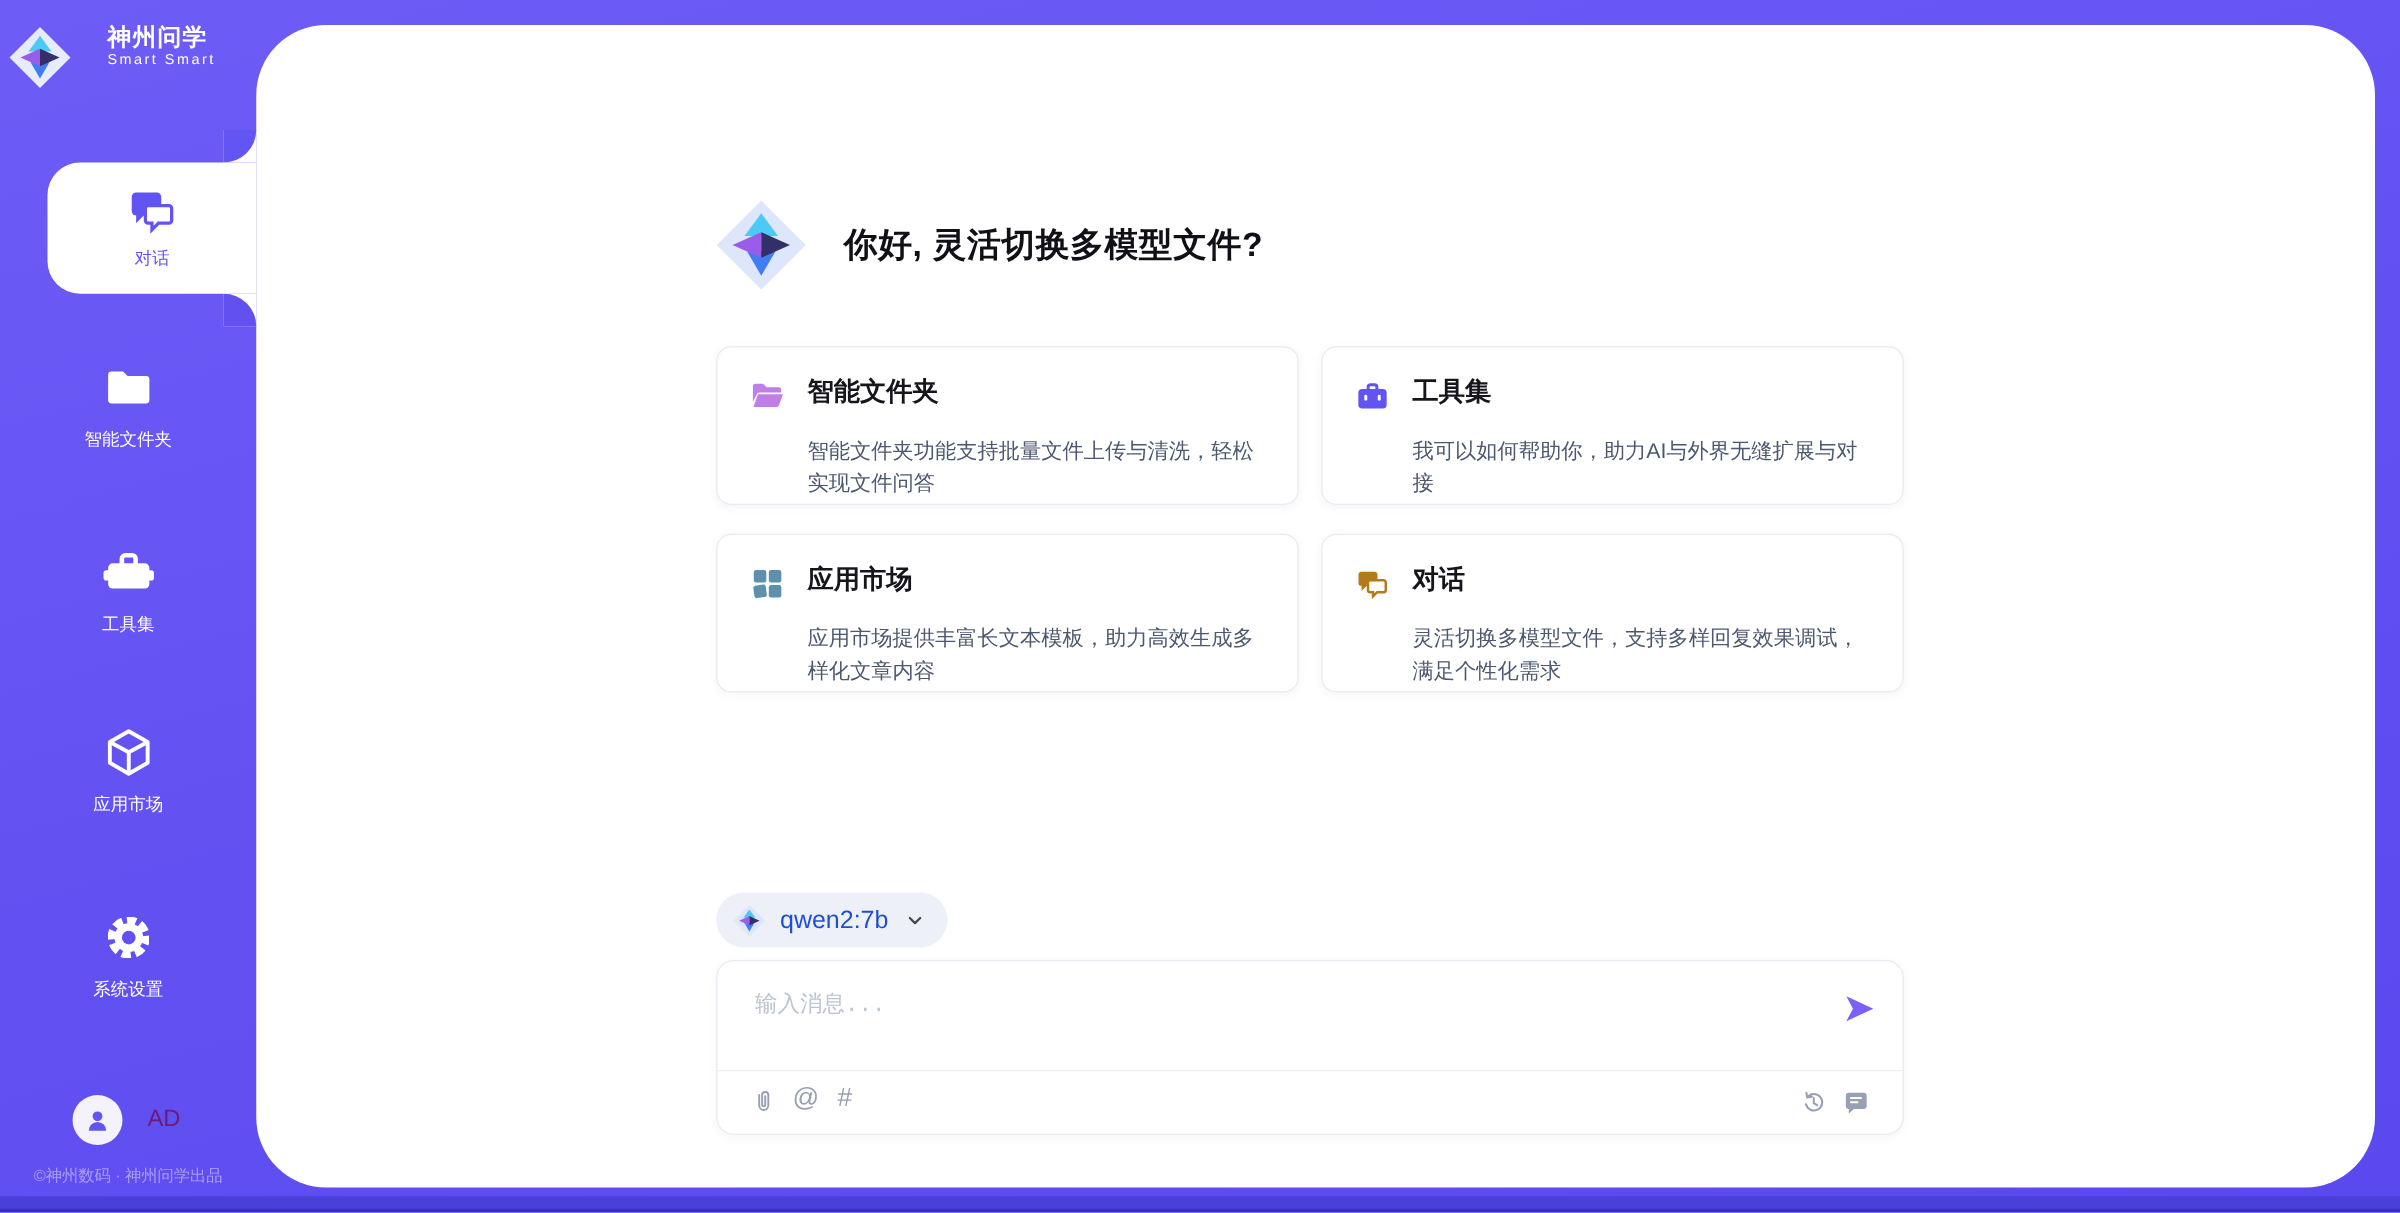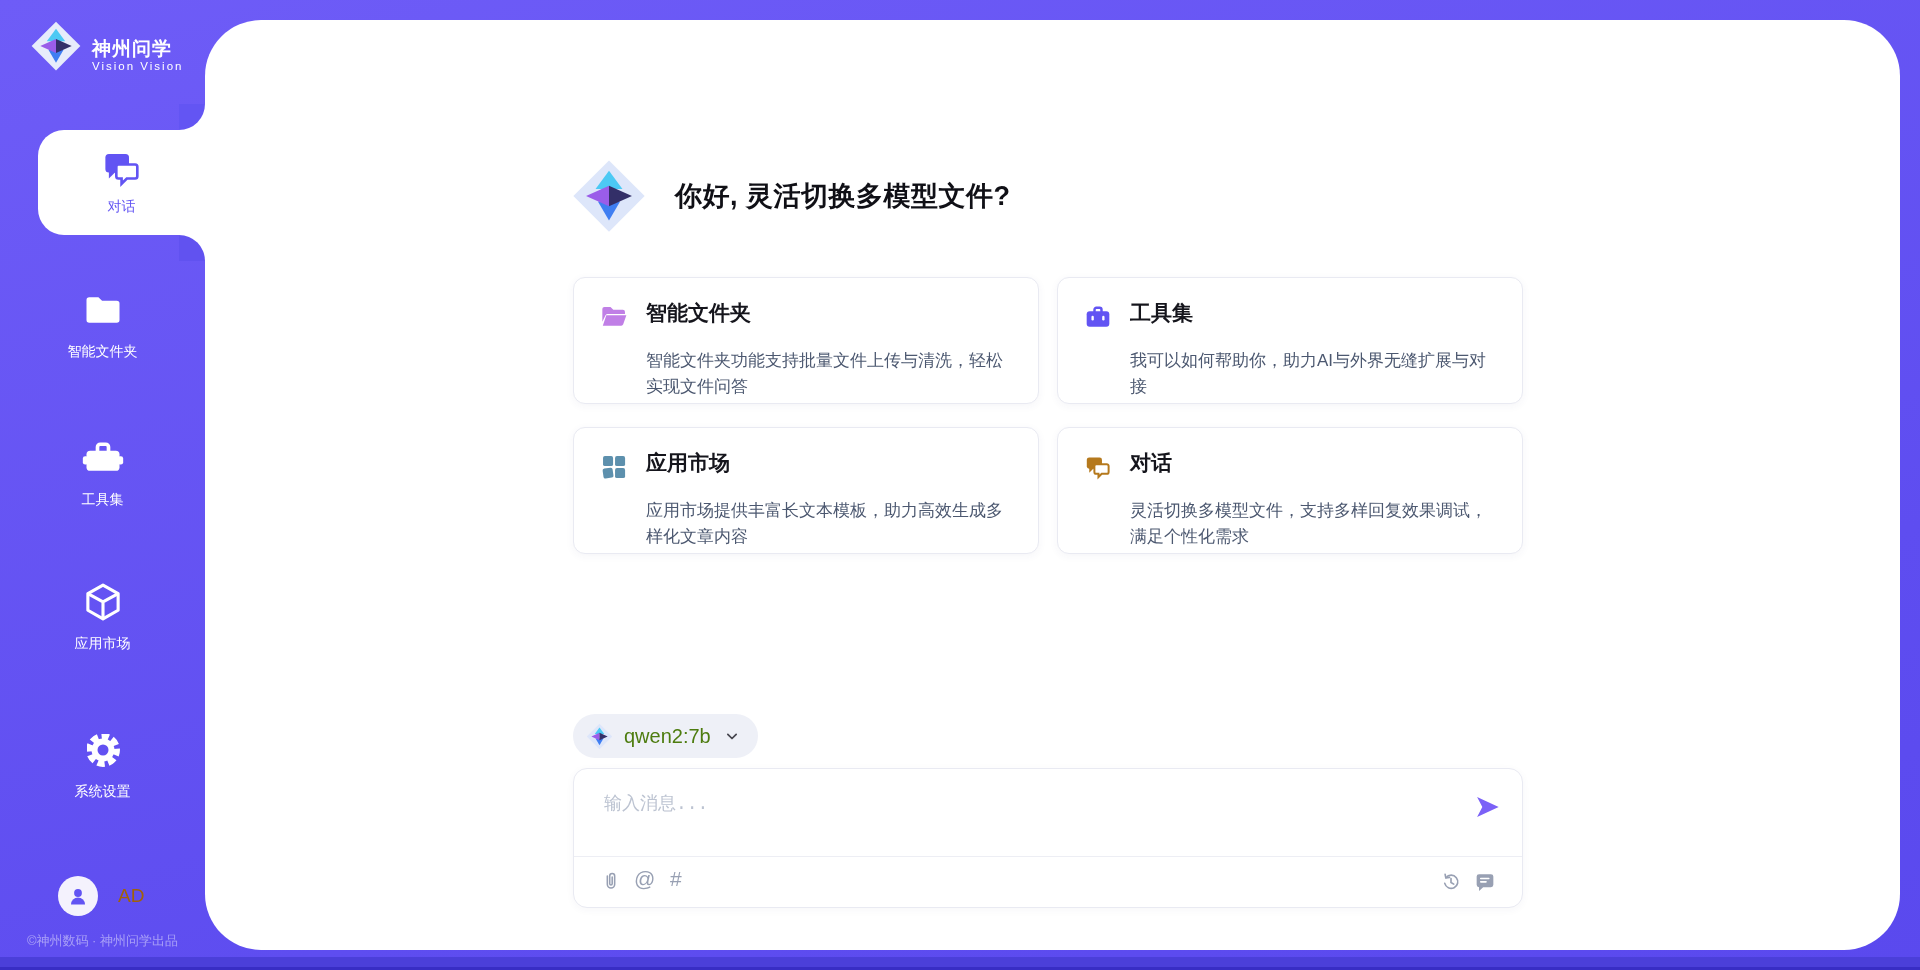--- a/index.html
+++ b/index.html
@@ -11,21 +11,21 @@
   
   .main-panel{
     position:absolute;left:205px;top:20px;width:1695px;height:930px;
     background:#ffffff;border-radius:56px;
   }
   .bottom-bar{position:absolute;left:0;bottom:0;width:1920px;height:13px;background:#4b3fd9}
   .bottom-bar-edge{position:absolute;left:0;bottom:0;width:1920px;height:3px;background:#382dc4}
 
   
   .sidebar{position:absolute;left:0;top:0;width:205px;height:970px}
-  .brand{position:absolute;left:30px;top:20px;display:flex;align-items:flex-end;gap:10px}
+  .brand{position:absolute;left:6px;top:20px;display:flex;align-items:flex-start;gap:28px}
   .brand .logo{width:52px;height:52px}
   .brand-name{color:#fff;font-size:19px;font-weight:700;letter-spacing:1px;line-height:1.15}
   .brand-sub{color:#fff;font-size:11.5px;letter-spacing:2px;font-weight:400}
 
   .nav-item{
     position:absolute;left:0;width:205px;display:flex;flex-direction:column;
     align-items:center;gap:11px;cursor:pointer;
   }
   .nav-item .nv-icon{width:44px;height:44px}
   .nav-item .nv-label{color:#ffffff;font-size:14px}
@@ -45,21 +45,21 @@
   .active-tab .nv-label{color:#6254f3;font-size:14px}
   .tab-merge{position:absolute;left:179px;width:26px;height:26px;background:#ffffff;z-index:2}
   .tab-merge-top{top:104px}
   .tab-merge-top::after{content:'';position:absolute;inset:0;background:#6355f3;border-bottom-right-radius:26px}
   .tab-merge-bottom{top:235px}
   .tab-merge-bottom::after{content:'';position:absolute;inset:0;background:#6152f0;border-top-right-radius:26px}
 
   .user-row{position:absolute;left:58px;top:876px;display:flex;align-items:center;gap:20px;cursor:pointer}
   .avatar{width:40px;height:40px;border-radius:50%;background:#f4f2fd;display:flex;align-items:center;justify-content:center}
   .avatar svg{width:24px;height:24px}
-  .user-initials{color:#a16207;font-size:19px;font-weight:500}
+  .user-initials{color:#701a75;font-size:19px;font-weight:500}
   .copyright{position:absolute;left:0;top:932px;width:205px;text-align:center;color:rgba(255,255,255,.45);font-size:13px}
 
   
   .greet{position:absolute;left:571px;top:158px;display:flex;align-items:center;gap:28px}
   .greet .greet-logo{width:76px;height:76px}
   .greet-title{font-size:27px;font-weight:700;color:#101016;letter-spacing:.5px}
 
   .card{
     position:absolute;width:466px;height:127px;background:#fff;
     border:1px solid #e9eaf2;border-radius:12px;
@@ -72,21 +72,21 @@
   .card-icon{position:absolute;left:26px;top:25px;width:28px;height:28px}
   .card-title{position:absolute;left:72px;top:21px;font-size:21px;font-weight:700;color:#15151c}
   .card-desc{position:absolute;left:72px;top:70px;width:372px;font-size:17px;line-height:1.52;color:#4c5870}
 
   .model-pill{
     position:absolute;left:573px;top:714px;height:44px;border-radius:22px;
     background:#eef0f7;display:flex;align-items:center;gap:11px;
     padding:0 16px 0 13px;cursor:pointer;
   }
   .model-pill .pill-logo{width:27px;height:27px}
-  .model-name{font-size:20px;color:#4d7c0f}
+  .model-name{font-size:20px;color:#1d4ed8}
   .model-pill .chev{width:20px;height:20px}
 
   .composer{
     position:absolute;left:573px;top:768px;width:950px;height:140px;
     background:#fff;border:1px solid #e9eaf2;border-radius:14px;
     box-shadow:0 2px 8px rgba(50,50,110,.04);box-sizing:border-box;
   }
   .composer textarea{
     position:absolute;left:28px;top:20px;width:850px;height:58px;
     border:none;outline:none;resize:none;background:transparent;
@@ -113,21 +113,21 @@
   <div class="brand">
     <svg class="logo" viewBox="0 0 48 48">
       <polygon points="24,1.5 46.5,24 24,46.5 1.5,24" fill="#e7ecfb"></polygon>
       <polygon points="24,8 32.5,19.5 15.5,19.5" fill="#4cc9f4"></polygon>
       <polygon points="17,27.5 31,27.5 24,39.5" fill="#3f7ef2"></polygon>
       <polygon points="9.5,24 24,17.5 24,30.5" fill="#9a5de9"></polygon>
       <polygon points="24,17.5 38.5,24 24,30.5" fill="#332f68"></polygon>
     </svg>
     <div>
       <div class="brand-name">神州问学</div>
-      <div class="brand-sub">Vision Vision</div>
+      <div class="brand-sub">Smart Smart</div>
     </div>
   </div>
 
   <div class="tab-merge tab-merge-top"></div>
   <div class="tab-merge tab-merge-bottom"></div>
 
   <div class="active-tab">
     <svg class="nv-icon" viewBox="0 0 48 48">
       <rect x="5" y="8" width="27" height="21" rx="4" fill="#6254f3"></rect>
       <polygon points="9,27 9,36 18,27" fill="#6254f3"></polygon>

